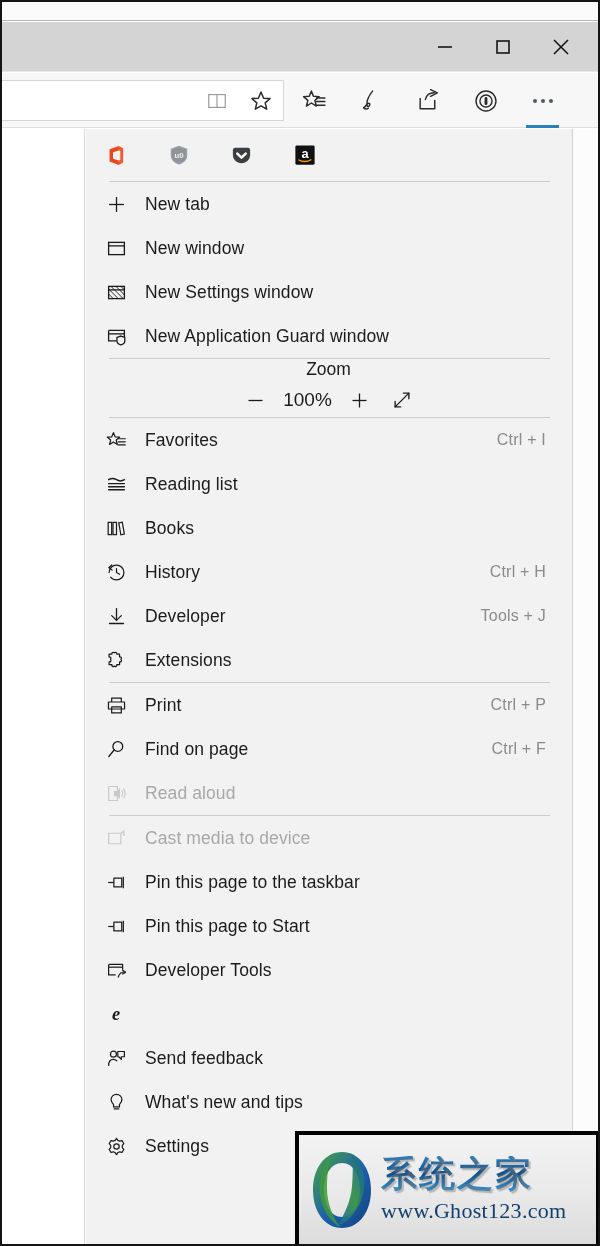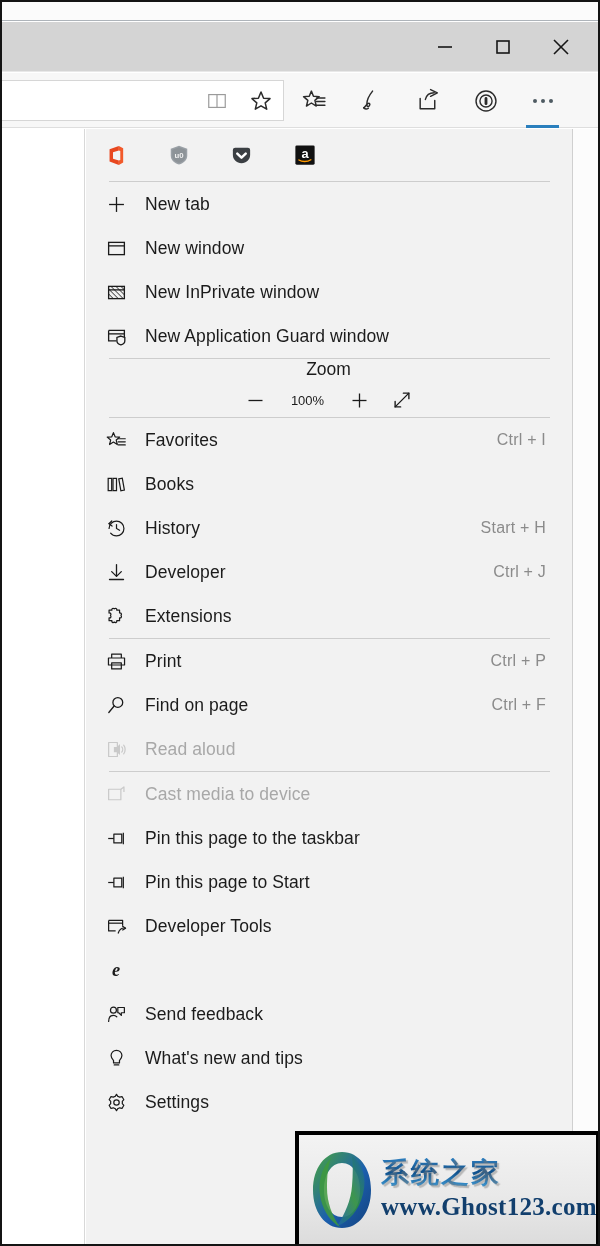--- a/index.html
+++ b/index.html
@@ -131,21 +131,21 @@
     height:58px;display:flex;align-items:center;
     padding-left:19px;padding-right:20px;
     font-size:17.5px;color:#1b1b1b;flex-direction:column;
   }
   .zoomrow .zlabel{flex:1;}
   .zctl{display:flex;align-items:center;gap:0px;}
   .zbtn{
     width:42px;height:40px;display:flex;align-items:center;justify-content:center;
   }
   .zval{
-    min-width:62px;text-align:center;font-size:13px;color:#1b1b1b;
+    min-width:62px;text-align:center;font-size:19px;color:#1b1b1b;
   }
 
   
   .wm{
     position:absolute;left:293px;top:1129px;width:305px;height:117px;
     background:#000000;
     box-sizing:border-box;
     padding:4px;
     overflow:hidden;
   }
@@ -159,33 +159,33 @@
   .wm-logo{
     width:74px;height:88px;margin-left:6px;flex:none;
     position:relative;
   }
   .wm-text{
     flex:1;display:flex;flex-direction:column;justify-content:center;
     margin-left:2px;
   }
   .wm-cn{
     font-family:"Liberation Serif", serif;
-    font-size:28px;font-weight:bold;
+    font-size:36px;font-weight:bold;
     letter-spacing:2px;
     background:linear-gradient(180deg,#2f7fbf 0%,#0d4f8b 48%,#3e9ad6 100%);
     -webkit-background-clip:text;background-clip:text;
     color:#15558f;
     -webkit-text-fill-color:transparent;
     text-shadow:2px 2px 1px rgba(120,120,120,.45);
     line-height:1.05;
     white-space:nowrap;
   }
   .wm-url{
     font-family:"Liberation Serif", serif;
-    font-size:25px;font-weight:bold;color:#123f6d;
+    font-size:22px;font-weight:normal;color:#123f6d;
     letter-spacing:.3px;line-height:1.1;margin-top:6px;
     white-space:nowrap;
   }
 </style>
 </head>
 <body>
 
 <div id="app">
 
   <div class="strip-top"></div>
@@ -327,21 +327,21 @@
         <svg width="21" height="21" viewBox="0 0 24 24">
           <defs>
               <pattern id="hatch" width="4" height="4" patternUnits="userSpaceOnUse" patternTransform="rotate(-45)">
             <line x1="0" y1="0" x2="0" y2="4" stroke="#1b1b1b" stroke-width="1.6"></line>
               </pattern>
             </defs>
           <rect x="3" y="5" width="18" height="14" fill="url(#hatch)" stroke="#1b1b1b" stroke-width="1.5"></rect>
           <line x1="3" y1="9" x2="21" y2="9" stroke="#1b1b1b" stroke-width="1.5"></line>
         </svg>
       </span>
-      <span class="lbl">New InPrivate window</span>
+      <span class="lbl">New Settings window</span>
       <span class="sc"></span>
     </div>
 
     <div class="row">
       <span class="ico">
         <svg width="21" height="21" viewBox="0 0 24 24" fill="none" stroke="#1b1b1b" stroke-width="1.5">
           <path d="M3 5 L21 5 L21 13 M3 5 L3 17 L12 17"></path>
             <line x1="3" y1="9" x2="21" y2="9"></line>
           <path d="M17 11.5 L21.5 13 L21.5 17 C21.5 19.3 19.6 20.7 17 21.5 C14.4 20.7 12.5 19.3 12.5 17 L12.5 13 Z"></path>
         </svg>
@@ -385,20 +385,32 @@
           <polygon points="8.5,3 10.4,7.8 15.6,8.1 11.7,11.5 12.9,16.6 8.5,13.8 4.1,16.6 5.3,11.5 1.4,8.1 6.6,7.8"></polygon>
           <line x1="14" y1="10" x2="22" y2="10"></line>
             <line x1="14" y1="13.5" x2="22" y2="13.5"></line>
             <line x1="14" y1="17" x2="22" y2="17"></line>
         </svg>
       </span>
       <span class="lbl">Favorites</span>
       <span class="sc">Ctrl + I</span>
     </div>
 
+    <div class="row">
+      <span class="ico">
+        <svg width="21" height="21" viewBox="0 0 24 24" fill="none" stroke="#1b1b1b" stroke-width="1.6" stroke-linecap="round">
+          <path d="M3 6.5 C6 4.6 9 4.6 12 6.5 C15 8.4 18 8.4 21 6.5"></path>
+          <line x1="3" y1="11" x2="21" y2="11"></line>
+            <line x1="3" y1="14.5" x2="21" y2="14.5"></line>
+            <line x1="3" y1="18" x2="21" y2="18"></line>
+        </svg>
+      </span>
+      <span class="lbl">Reading list</span>
+      <span class="sc"></span>
+    </div>
 
     <div class="row">
       <span class="ico">
         <svg width="21" height="21" viewBox="0 0 24 24" fill="none" stroke="#1b1b1b" stroke-width="1.4">
           <rect x="2.5" y="5" width="4" height="14"></rect>
             <rect x="8" y="5" width="4" height="14"></rect>
           <path d="M14.6 5.6 L18.6 4.8 L21 18.4 L17 19.2 Z"></path>
         </svg>
       </span>
       <span class="lbl">Books</span>
@@ -407,33 +419,33 @@
 
     <div class="row">
       <span class="ico">
         <svg width="21" height="21" viewBox="0 0 24 24" fill="none" stroke="#1b1b1b" stroke-width="1.4" stroke-linecap="round">
           <path d="M3.5 12 A8.5 8.5 0 1 1 12 20.5 A8.5 8.5 0 0 1 5.3 17.3"></path>
           <polyline points="6.6,3.4 3.3,6.6 6.9,9.2"></polyline>
           <polyline points="12,7.5 12,12 15.5,14"></polyline>
         </svg>
       </span>
       <span class="lbl">History</span>
-      <span class="sc">Start + H</span>
+      <span class="sc">Ctrl + H</span>
     </div>
 
     <div class="row">
       <span class="ico">
         <svg width="21" height="21" viewBox="0 0 24 24" fill="none" stroke="#1b1b1b" stroke-width="1.5" stroke-linecap="round" stroke-linejoin="round">
           <line x1="12" y1="3" x2="12" y2="16"></line>
             <polyline points="6.5,11 12,16.4 17.5,11"></polyline>
             <line x1="4" y1="20" x2="20" y2="20"></line>
         </svg>
       </span>
       <span class="lbl">Developer</span>
-      <span class="sc">Ctrl + J</span>
+      <span class="sc">Tools + J</span>
     </div>
 
     <div class="row">
       <span class="ico">
         <svg width="21" height="21" viewBox="0 0 24 24" fill="none" stroke="#1b1b1b" stroke-width="1.4" stroke-linejoin="round">
           <path d="M9.5 3.2 C11 2 12.8 3.2 12.3 4.8 L15.5 4.8 L15.5 8 C17.2 7.5 18.4 9.3 17.1 10.8 C18.4 12.3 17.2 14.1 15.5 13.6 L15.5 16.8 L12.3 16.8 C12.8 18.5 11 19.6 9.5 18.4 C8 19.6 6.2 18.5 6.7 16.8 L3.5 16.8 L3.5 13.6 C5.2 14.1 6.4 12.3 5.1 10.8 C6.4 9.3 5.2 7.5 3.5 8 L3.5 4.8 L6.7 4.8 C6.2 3.2 8 2 9.5 3.2 Z"></path>
         </svg>
       </span>
       <span class="lbl">Extensions</span>
       <span class="sc"></span>

